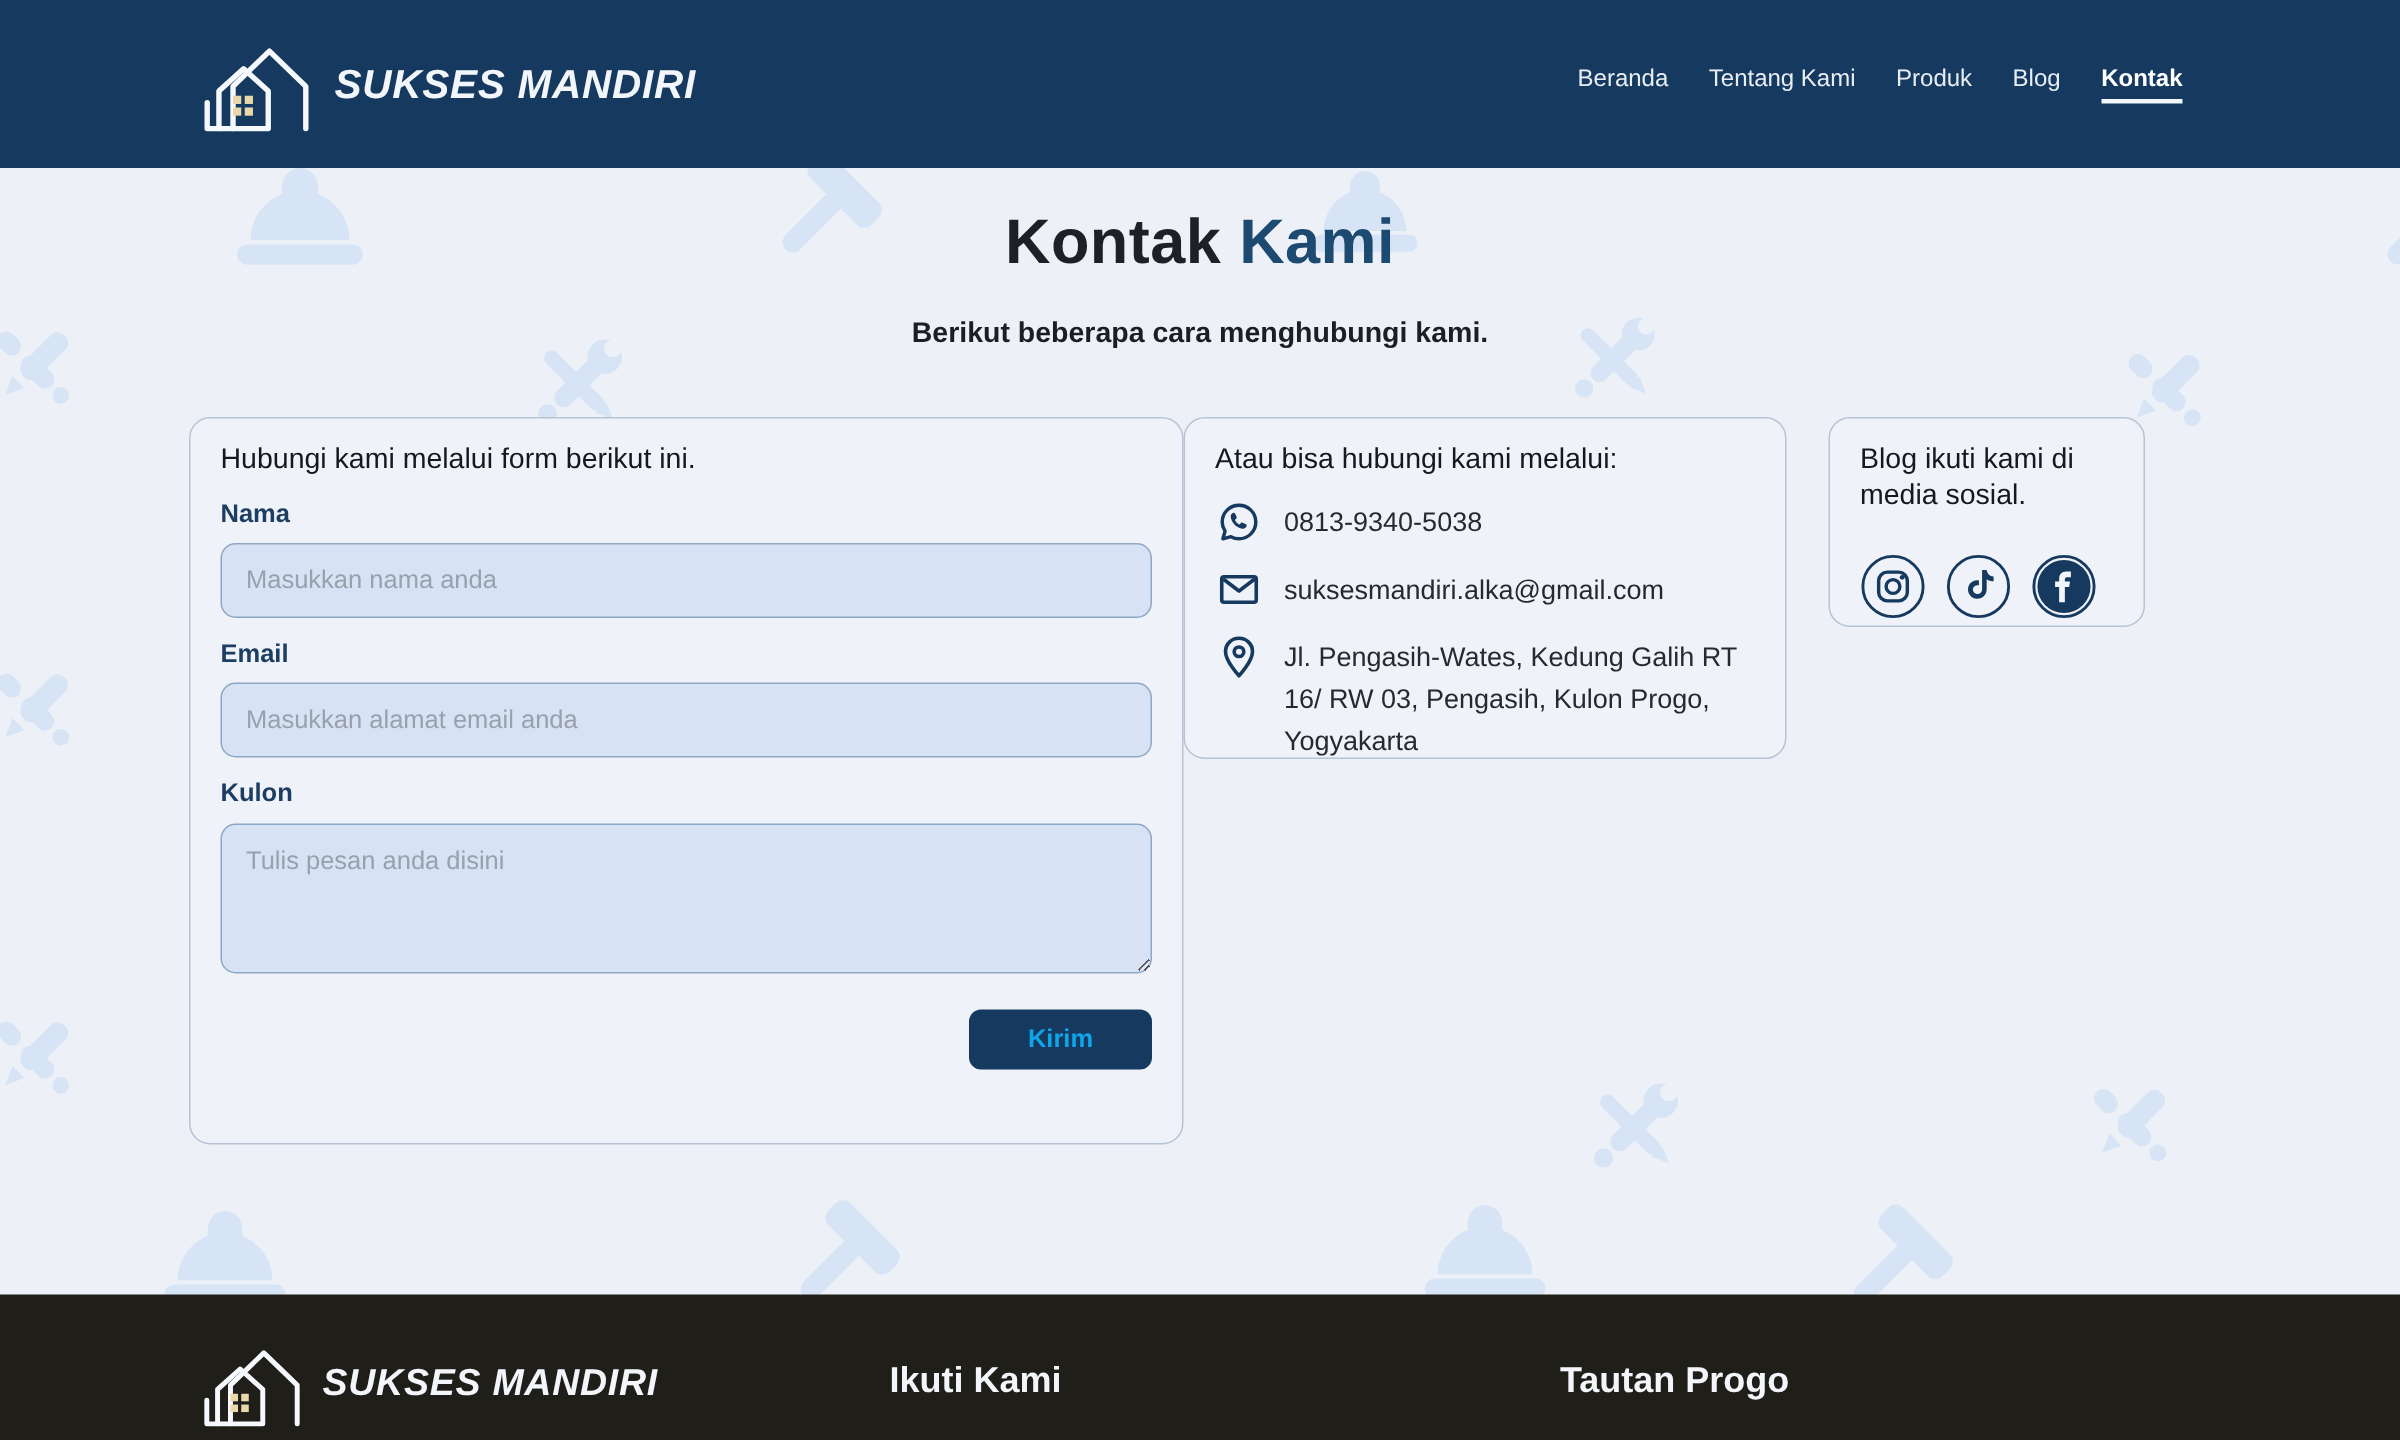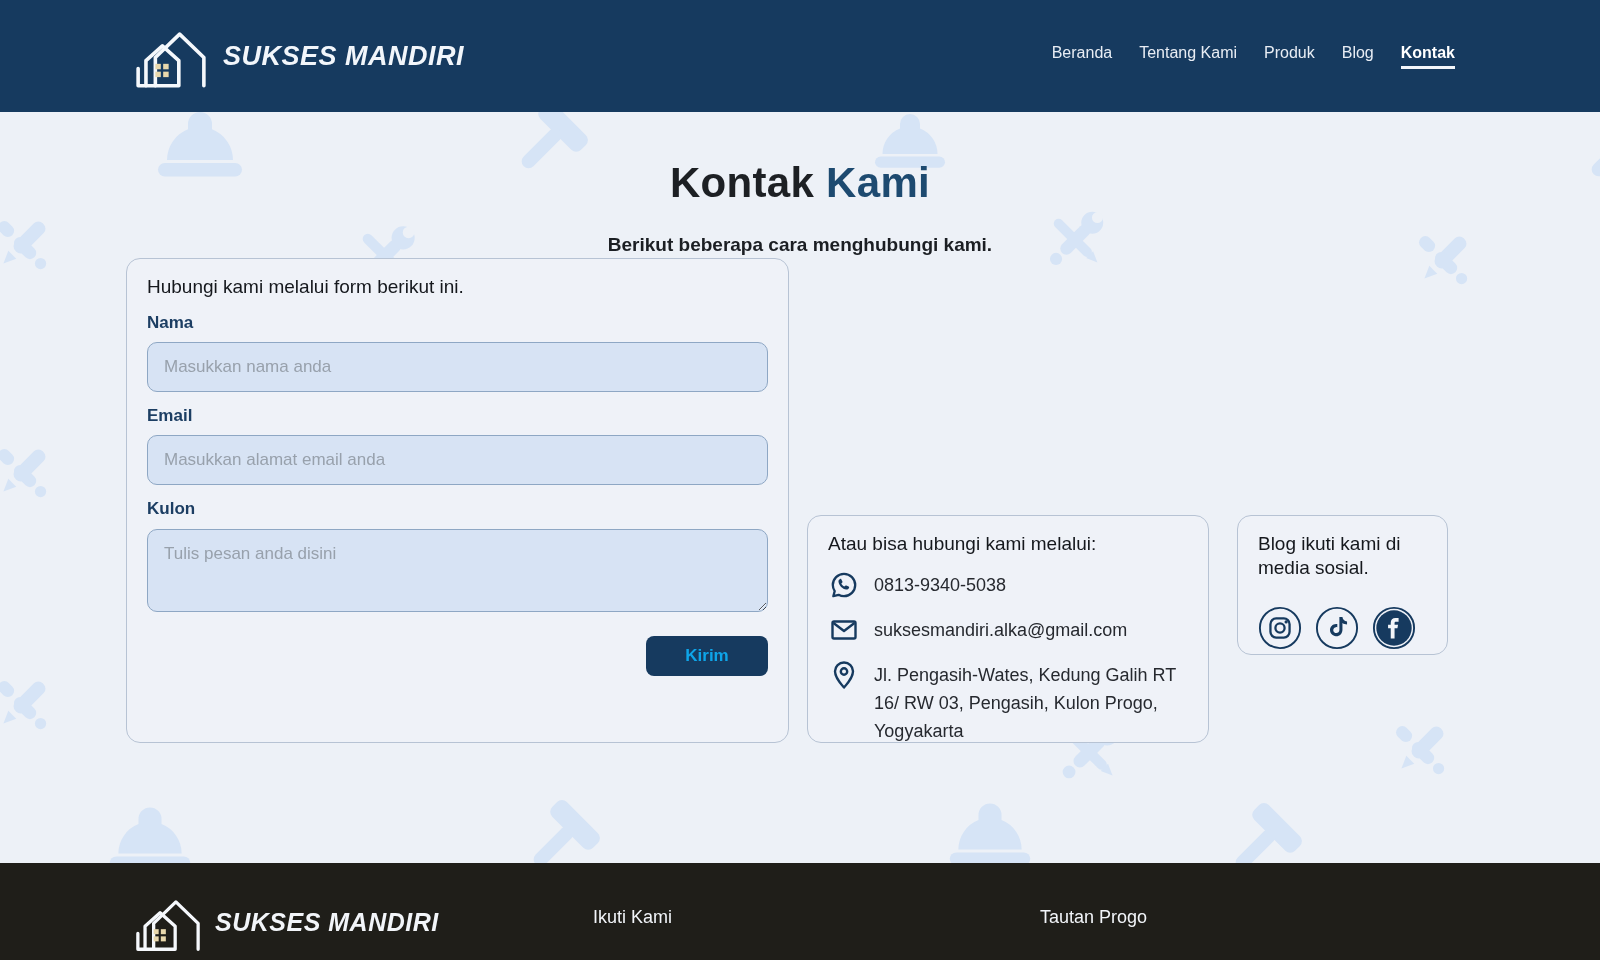--- a/index.html
+++ b/index.html
@@ -24,34 +24,34 @@
   .brand{display:flex;align-items:center;gap:16px;cursor:pointer;}
   .brand .logo{width:72px;height:72px;display:block;}
   .brand .logo svg{width:100%;height:100%;display:block;}
   .brand-name{color:#f2f6fb;font-size:27px;font-weight:800;font-style:italic;letter-spacing:.5px;}
   nav{display:flex;align-items:center;gap:27px;}
   .nav-link{color:var(--nav-text);font-size:16px;font-weight:500;text-decoration:none;cursor:pointer;
     padding-bottom:4px;border-bottom:3px solid transparent;}
   .nav-link.active{color:#ffffff;font-weight:700;border-bottom:3px solid #f2f6fb;}
 
   
-  main{position:absolute;top:122px;left:0;width:100%;height:751px;z-index:1;padding-top:36px;}
+  main{position:absolute;top:100px;left:0;width:100%;height:751px;z-index:1;padding-top:36px;}
   h1.page-title{text-align:center;font-size:42px;line-height:50px;font-weight:800;color:var(--title-text);letter-spacing:.3px;}
   h1.page-title .accent{color:var(--title-accent);}
   .subtitle{text-align:center;margin-top:24px;font-size:19px;line-height:26px;font-weight:600;color:#1b1e23;}
-  .content-row{display:flex;gap:18px;padding:0 152px 0 126px;align-items:flex-end;}
+  .content-row{display:flex;padding:0 152px 0 126px;margin-top:42px;align-items:flex-start;}
 
   .card{background:var(--card-bg);border:1.6px solid var(--card-border);border-radius:14px;}
   .form-card{width:663px;height:485px;padding:16px 20px;display:flex;flex-direction:column;}
   .card-heading{font-size:19px;line-height:24px;font-weight:500;color:#15181d;}
   .field-label{display:block;font-size:17px;line-height:22px;font-weight:700;color:var(--label-navy);margin-top:13px;}
   .text-input{width:100%;height:50px;margin-top:8px;background:var(--input-bg);
     border:1.6px solid var(--input-border);border-radius:10px;padding:0 16px;font-size:17px;
     font-family:"Liberation Sans", sans-serif;color:#2b2f36;outline:none;}
-  .text-area{width:100%;height:83px;margin-top:9px;background:var(--input-bg);
+  .text-area{width:100%;height:100px;margin-top:9px;background:var(--input-bg);
     border:1.6px solid var(--input-border);border-radius:10px;padding:14px 16px;font-size:17px;
     font-family:"Liberation Sans", sans-serif;color:#2b2f36;outline:none;resize:both;}
   ::placeholder{color:#98a1ac;opacity:1;}
   .submit-row{display:flex;justify-content:flex-end;margin-top:24px;}
   .submit-btn{width:122px;height:40px;background:var(--brand-navy);color:#0ea5e9;font-size:17px;
     font-weight:700;border:none;border-radius:8px;cursor:pointer;font-family:"Liberation Sans", sans-serif;}
 
   .right-col{display:flex;flex-direction:row;gap:28px;width:641px;}
   .contact-card{height:228px;padding:16px 20px;}
   .contact-row{display:flex;align-items:flex-start;gap:14px;margin-top:13px;}
@@ -64,21 +64,21 @@
   .social-row{display:flex;gap:13px;margin-top:26px;}
   .social-btn{width:44px;height:44px;border:none;background:transparent;padding:0;cursor:pointer;color:var(--brand-navy);}
   .social-btn svg{width:100%;height:100%;display:block;}
 
   
   footer{position:absolute;left:0;top:863px;width:100%;height:97px;background:var(--footer-bg);z-index:6;}
   .f-brand{position:absolute;left:135px;top:20px;display:flex;align-items:center;gap:14px;}
   .f-brand .logo{width:66px;height:78px;}
   .f-brand .logo svg{width:100%;height:100%;display:block;}
   .f-brand-name{color:#f2f5f9;font-size:25px;font-weight:800;font-style:italic;letter-spacing:.5px;}
-  .f-heading{position:absolute;top:44px;color:#f2f5f9;font-size:18px;font-weight:400;}
+  .f-heading{position:absolute;top:44px;color:#f2f5f9;font-size:24px;font-weight:700;}
   .f-follow{left:593px;}
   .f-menu{left:1040px;}
 </style>
 </head>
 <body>
 
 <div class="page">
 
   <svg width="0" height="0" style="position:absolute" aria-hidden="true">
     <defs>

